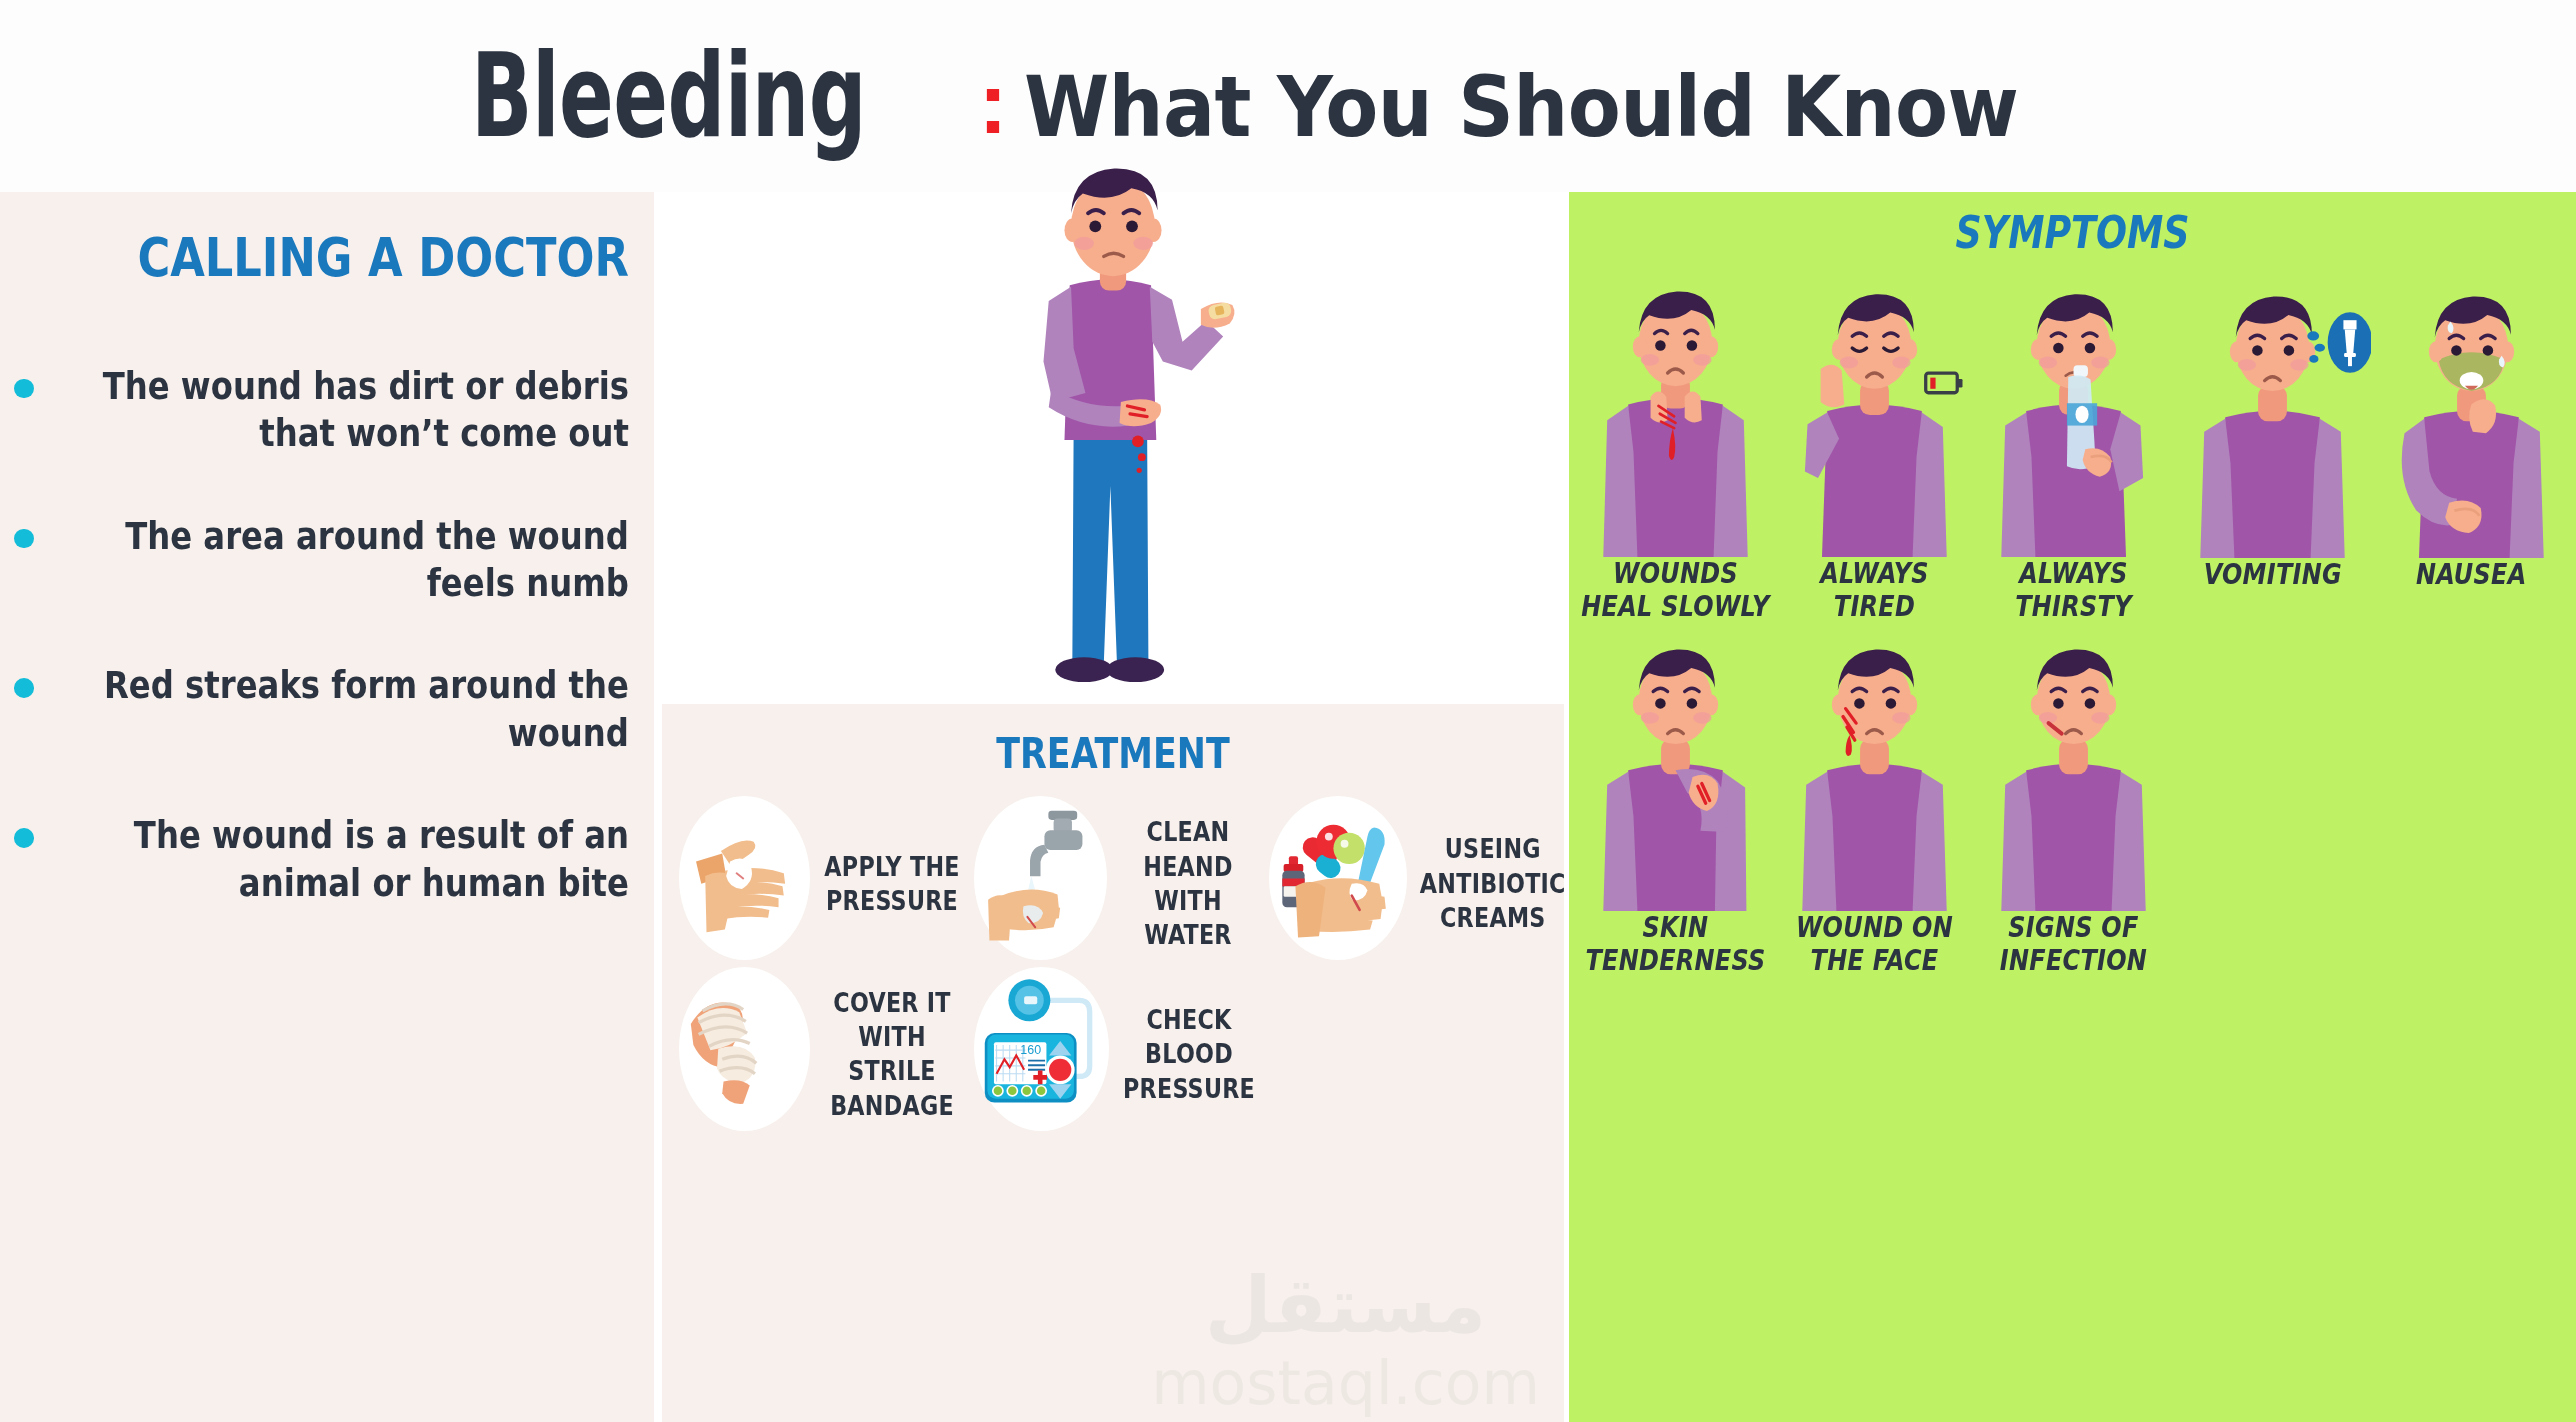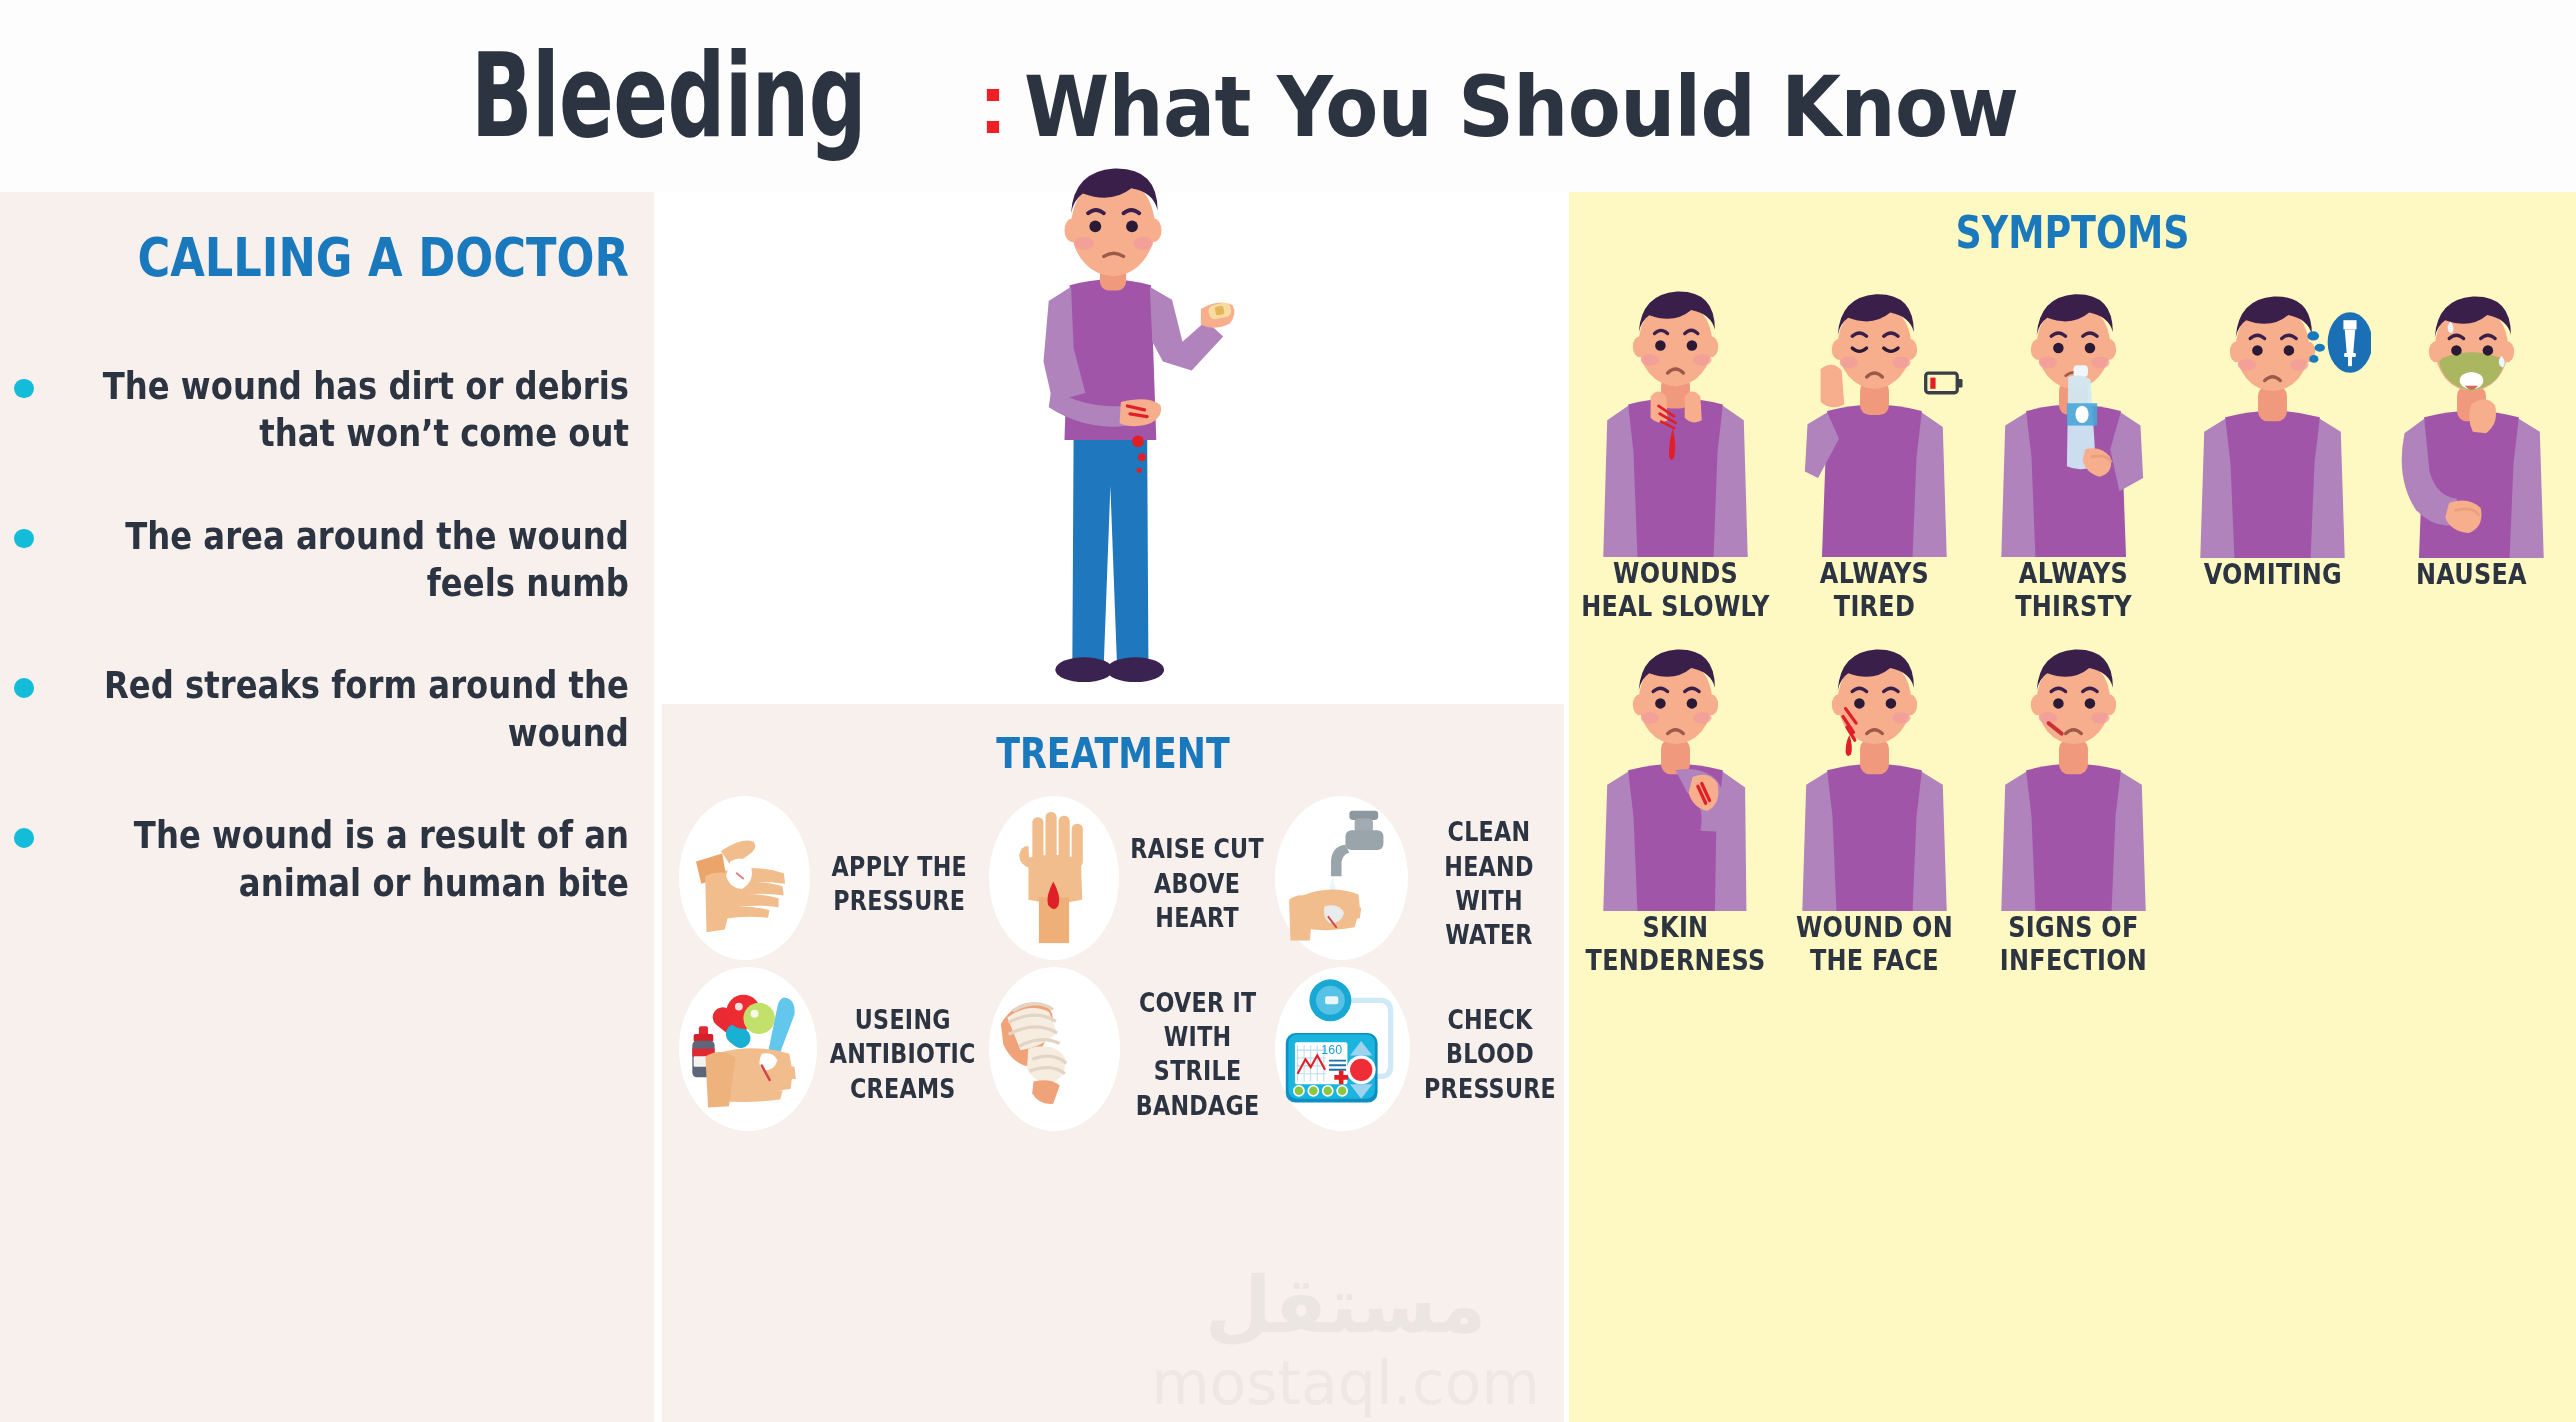--- a/index.html
+++ b/index.html
@@ -86,21 +86,22 @@
   .treat-label{
     margin-top:11.8px;text-align:center;
     font-family:"Liberation Sans Narrow","DejaVu Sans Condensed","Liberation Sans",sans-serif;
     font-weight:bold;font-size:26px;line-height:1.32;color:#2b3440;
     letter-spacing:0.3px;transform:scaleX(.95);
   }
 
   
   #symptoms-panel{
     position:absolute;left:1569px;top:192px;width:1007px;height:1230px;
-    background:#fef9c3;
+    background:#bef264;
+    font-style:italic;
   }
   #symptoms-title{
     position:absolute;left:0;right:0;top:14.4px;text-align:center;
     font-family:"Liberation Sans Narrow","DejaVu Sans Condensed","Liberation Sans",sans-serif;
     font-weight:bold;font-size:45px;color:#1a78bc;transform:scaleX(.9);
   }
   .sym-grid{
     position:absolute;left:7px;right:5.3px;top:77px;
     display:grid;grid-template-columns:repeat(5,1fr);
   }
@@ -232,35 +233,20 @@
             <path d="M70 126 Q112 120 152 130 L152 144 Q112 138 72 146 Z" fill="#f2bd8c"></path>
             <path d="M66 144 Q104 140 138 148 L136 160 Q102 156 68 162 Z" fill="#f2bd8c"></path>
             <path d="M40 96 Q66 84 88 100 L70 178 L42 182 Z" fill="#f2bd8c"></path>
             <path d="M78 74 Q100 62 110 82 Q116 104 96 116 Q76 114 72 96 Z" fill="#ffffff"></path>
             <path d="M88 92 L98 100" stroke="#e07f7f" stroke-width="3" stroke-linecap="round"></path>
           </svg>
         </div>
         <div class="treat-label">APPLY THE PRESSURE</div>
       </div>
 
-      <div class="treat-cell">
-        <div class="treat-oval">
-          <svg width="112" height="141" viewBox="0 0 170 215">
-            <rect x="52" y="14" width="17" height="74" rx="8" fill="#f2bd8c"></rect>
-            <rect x="72" y="6" width="17" height="82" rx="8" fill="#f2bd8c"></rect>
-            <rect x="92" y="12" width="17" height="76" rx="8" fill="#f2bd8c"></rect>
-            <rect x="112" y="24" width="17" height="66" rx="8" fill="#f2bd8c"></rect>
-            <path d="M46 58 Q34 58 32 72 Q32 86 48 92 Z" fill="#f2bd8c"></path>
-            <path d="M46 76 Q86 66 126 78 L128 140 Q86 150 46 140 Z" fill="#f2bd8c"></path>
-            <rect x="62" y="136" width="46" height="70" fill="#eeaf79"></rect>
-            <path d="M84 112 Q96 134 92 148 Q86 160 76 148 Q72 134 84 112 Z" fill="#e11f26"></path>
-          </svg>
-        </div>
-        <div class="treat-label">RAISE CUT<br>ABOVE HEART</div>
-      </div>
 
       <div class="treat-cell">
         <div class="treat-oval">
           <svg width="131" height="141" viewBox="0 0 200 215">
             <rect x="112" y="4" width="44" height="14" rx="5" fill="#8d979e"></rect>
             <rect x="120" y="16" width="28" height="22" rx="6" fill="#a2abb2"></rect>
             <rect x="106" y="34" width="58" height="30" rx="9" fill="#9aa4ab"></rect>
             <path d="M106 56 Q86 58 84 80 L84 104 L100 104 L100 82 Q102 70 112 68 Z" fill="#9aa4ab"></path>
             <path d="M86 104 Q98 140 94 170 Q88 186 80 172 Q76 140 86 104 Z" fill="#e9f6fb"></path>
             <path d="M40 134 Q84 116 126 132 L128 152 Q84 164 42 154 Z" fill="#f2bd8c"></path>

